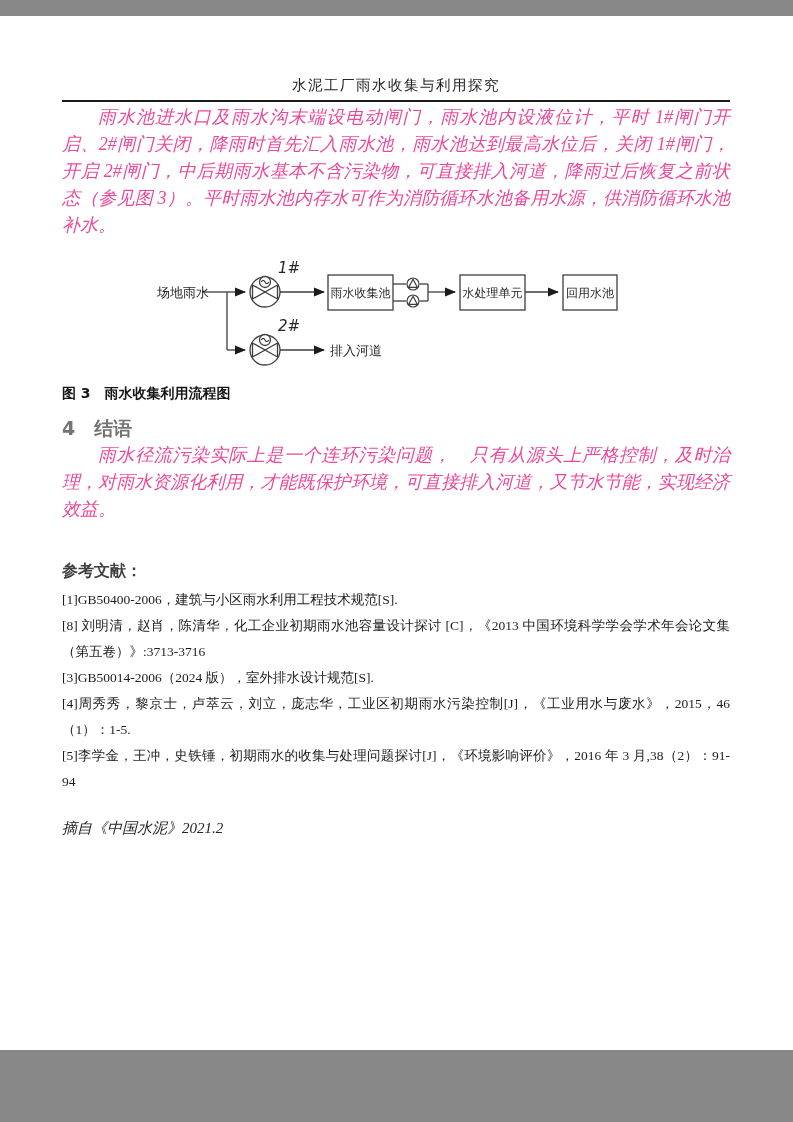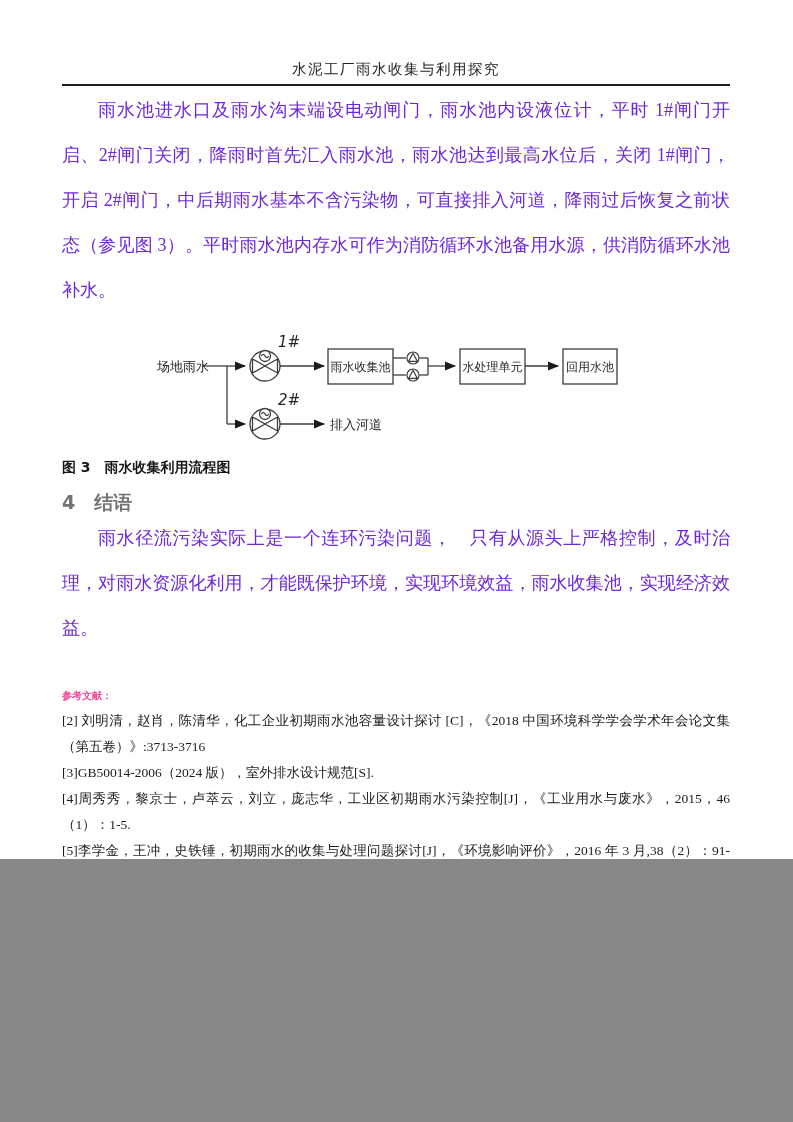--- a/index.html
+++ b/index.html
@@ -1,44 +1,44 @@
 <!DOCTYPE html>
 <html><head>
 <meta charset="utf-8">
 <style>
   * { margin:0; padding:0; box-sizing:border-box; }
   html,body { background:#888; }
   .page {
-    width:793px; height:859px; background:#ffffff; color:#1b1b1b;
-    position:relative; overflow:hidden; margin:0 auto;
+    width:793px; height:1034px; background:#ffffff; color:#1b1b1b;
+    position:relative; overflow:hidden; margin:16px auto;
     font-family:"Liberation Serif","DejaVu Serif",serif;
   }
   .content { padding:60px 63px 0 62px; }
   .running-title { text-align:center; font-size:14.5px; letter-spacing:1.5px; color:#222; }
   .head-rule { border-bottom:2.2px solid #1b1b1b; margin-top:5px; }
   .body-para {
-    font-size:18px; line-height:45px; text-align:justify; text-indent:2em; color:#6d28d9;
+    font-size:18px; line-height:27px; text-align:justify; text-indent:2em; color:#ec4899;font-style:italic;
   }
   .para-first { margin-top:2px; }
   figure { margin-top:13px; }
   .diagram-wrap { margin-left:78px; }
   svg text { font-family:"Liberation Serif","DejaVu Serif",serif; fill:#262626; }
   figcaption {
     text-align:left; font-family:"DejaVu Sans","Liberation Sans",sans-serif;
     font-weight:600; font-size:14px; margin-top:5px; color:#161616;
   }
   h2.section-h {
     font-family:"DejaVu Sans","Liberation Sans",sans-serif; font-weight:700;
     font-size:19px; margin-top:13px; color:#737373;
   }
   .section-body { margin-top:7px; }
   .refs { margin-top:38px; }
   .refs-heading {
     font-family:Liberation Mono, monospace; font-weight:700;
-    font-size:10px; color:#ec4899;
+    font-size:16px; color:#404040;
   }
   .ref { font-size:13.5px; line-height:26px; text-align:justify; color:#1c1c1c; }
   .refs .ref:first-of-type { margin-top:5px; }
   .source-note { font-style:italic; font-size:15px; margin-top:24px; color:#222; }
   .footer-rule { position:absolute; left:62px; top:1051px; width:668px; height:2px; background:#141414; }
   .footer-page {
     position:absolute; top:1059px; left:0; width:100%; text-align:left;
     font-family:Liberation Mono, monospace; font-size:12.5px; color:#3b82f6;
   }
   .footer-issue {
@@ -121,25 +121,26 @@
           <text x="352.5" y="44.8" font-size="12" text-anchor="middle">水处理单元</text>
           <text x="450" y="44.8" font-size="12" text-anchor="middle">回用水池</text>
           <text x="190" y="102.5" font-size="13">排入河道</text>
         </svg>
       </div>
       <figcaption>图 3　雨水收集利用流程图</figcaption>
     </figure>
 
     <h2 class="section-h">4　结语</h2>
 
-    <p class="body-para">雨水径流污染实际上是一个连环污染问题，　只有从源头上严格控制，及时治理，对雨水资源化利用，才能既保护环境，实现环境效益，雨水收集池，实现经济效益。</p>
+    <p class="body-para">雨水径流污染实际上是一个连环污染问题，　只有从源头上严格控制，及时治理，对雨水资源化利用，才能既保护环境，可直接排入河道，又节水节能，实现经济效益。</p>
 
     <div class="refs">
       <div class="refs-heading">参考文献：</div>
-      <p class="ref">[2] 刘明清，赵肖，陈清华，化工企业初期雨水池容量设计探讨 [C]，《2018 中国环境科学学会学术年会论文集（第五卷）》:3713-3716</p>
+      <p class="ref">[1]GB50400-2006，建筑与小区雨水利用工程技术规范[S].</p>
+      <p class="ref">[8] 刘明清，赵肖，陈清华，化工企业初期雨水池容量设计探讨 [C]，《2013 中国环境科学学会学术年会论文集（第五卷）》:3713-3716</p>
       <p class="ref">[3]GB50014-2006（2024 版），室外排水设计规范[S].</p>
       <p class="ref">[4]周秀秀，黎京士，卢萃云，刘立，庞志华，工业区初期雨水污染控制[J]，《工业用水与废水》，2015，46（1）：1-5.</p>
       <p class="ref">[5]李学金，王冲，史铁锤，初期雨水的收集与处理问题探讨[J]，《环境影响评价》，2016 年 3 月,38（2）：91-94</p>
     </div>
 
     <p class="source-note">摘自《中国水泥》2021.2</p>
   </div>
 
   <div class="footer-rule"></div>
   <div class="footer-page">46</div>

